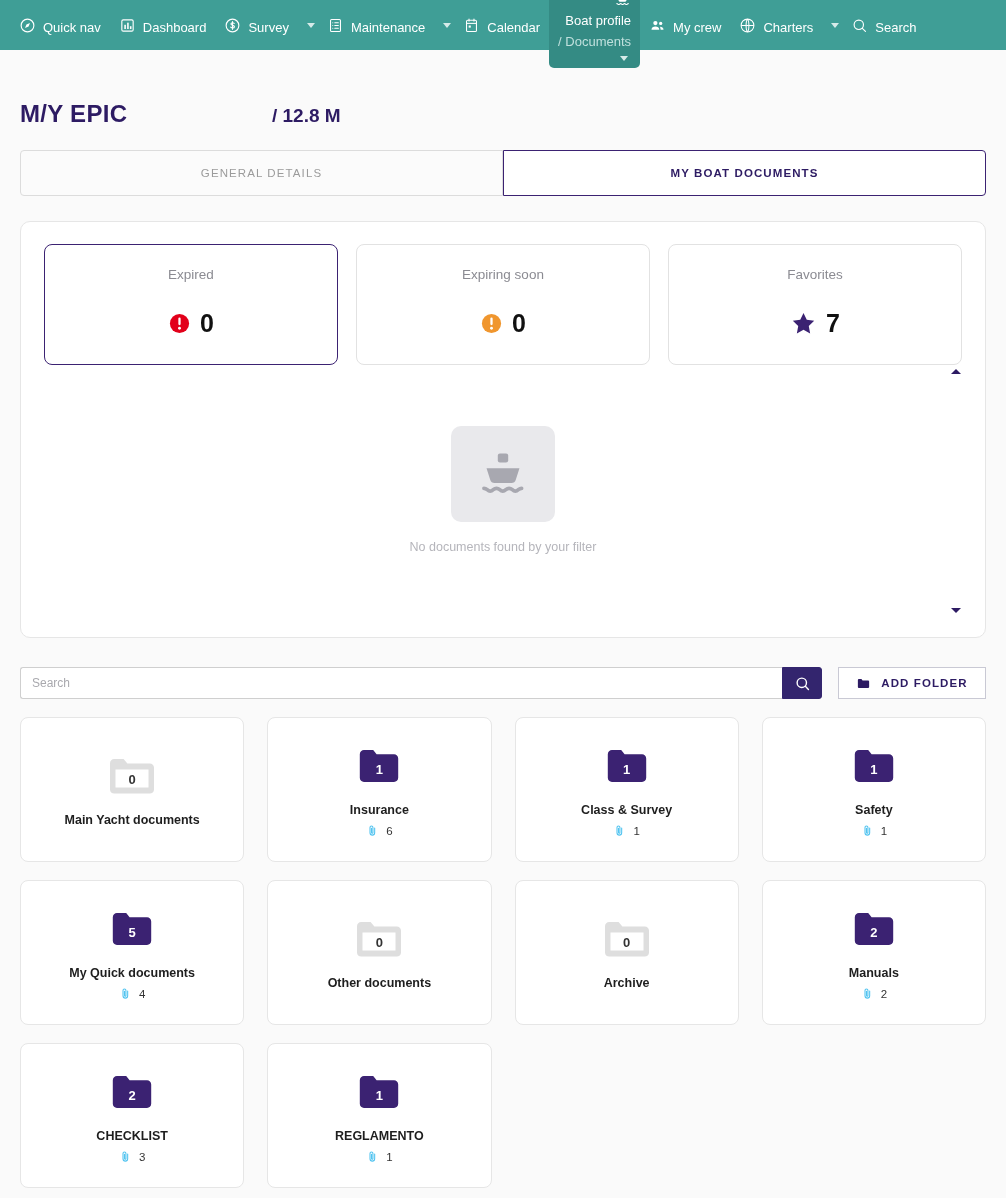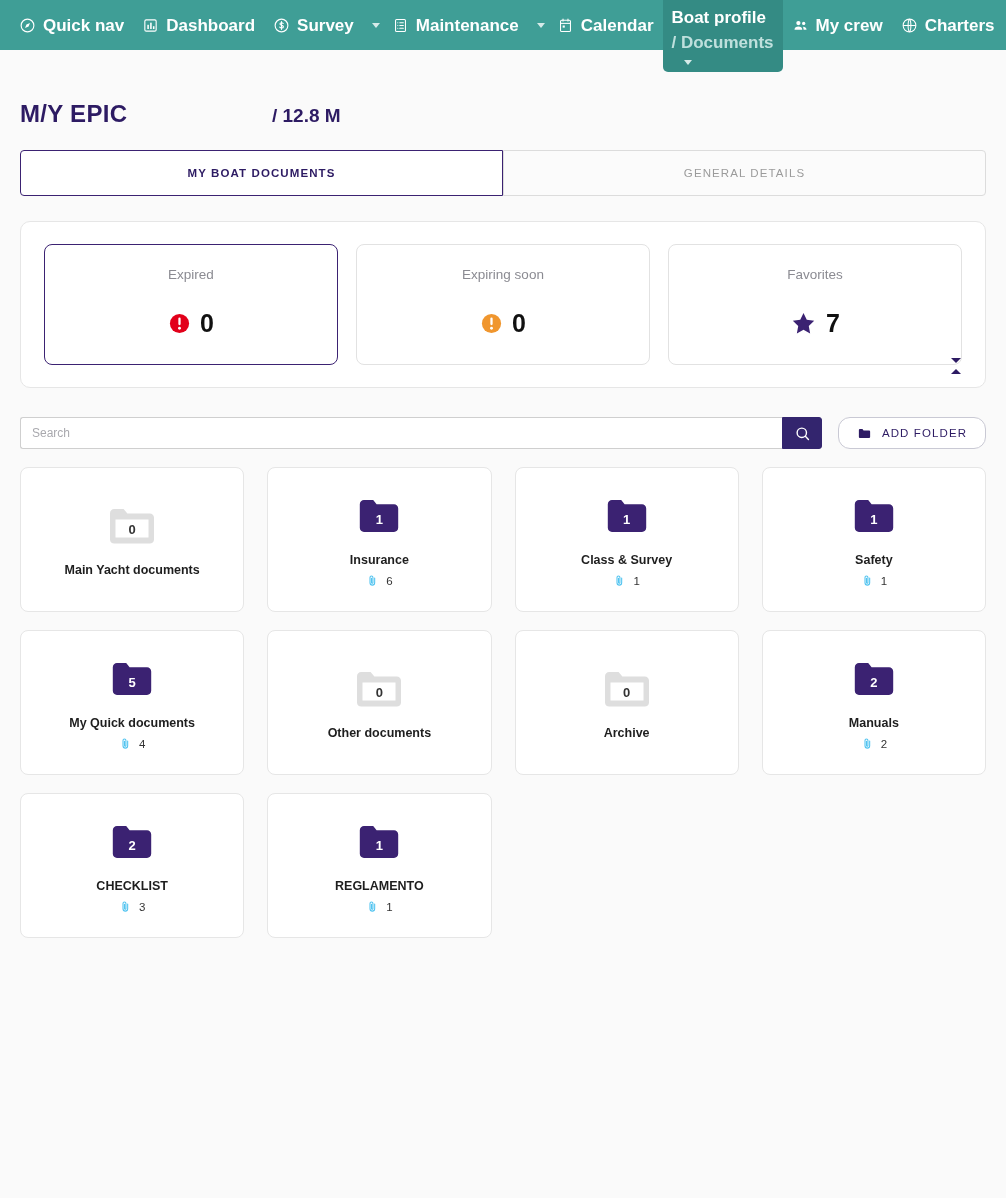--- a/index.html
+++ b/index.html
@@ -15,29 +15,28 @@
   .topnav {
     height: 50px;
     background: #3f9e96;
     display: flex;
     align-items: center;
     padding: 0 10px;
     gap: 0;
   }
   .nav-item {
     display: flex;
-    align-items: flex-start;
+    align-items: flex-end;
     gap: 7px;
     padding: 7px 9px;
     color: #ffffff;
-    font-size: 17px;
+    font-size: 13px;
     white-space: nowrap;
     border-radius: 5px;
     cursor: pointer;
-    font-weight: bold;
   }
   .nav-item.active {
     background: #348b84;
     flex-direction: column;
   }
   .nav-ico { display: flex; align-items: center; justify-content: center; width: 17px; height: 17px; flex: none; }
   .nav-ico svg { width: 17px; height: 17px; display: block; }
   .nav-label { line-height: 1; }
   .nav-sub { color: #bfe0dd; }
   .caret {
@@ -200,27 +199,27 @@
     border-radius: 0 3px 3px 0;
     display: flex; align-items: center; justify-content: center;
     cursor: pointer;
   }
   .search-btn svg { width: 17px; height: 17px; }
   .add-folder-btn {
     width: 148px;
     height: 32px;
     background: #ffffff;
     border: 1px solid #c9c9d4;
-    border-radius: 12px;
+    border-radius: 0;
     display: flex; align-items: center; justify-content: center;
     gap: 10px;
     font-size: 11.5px;
     letter-spacing: 1.1px;
     color: #2d1b63;
-    font-weight: normal;
+    font-weight: bold;
     cursor: pointer;
   }
   .add-folder-btn svg { width: 15px; height: 15px; }
 
   
   .folder-grid {
     margin-top: 18px;
     display: grid;
     grid-template-columns: repeat(4, 1fr);
     gap: 18px 23px;
@@ -380,22 +379,22 @@
 </div>
 
 <div class="page">
 
   <div class="title-row">
     <div class="boat-name">M/Y EPIC</div>
     <div class="boat-size">/ 12.8 M</div>
   </div>
 
   <div class="tabs">
+    <div class="tab">GENERAL DETAILS</div>
     <div class="tab active">MY BOAT DOCUMENTS</div>
-    <div class="tab">GENERAL DETAILS</div>
   </div>
 
   <div class="panel">
 
     <div class="stats">
       <div class="stat-card selected">
         <div class="stat-label">Expired</div>
         <div class="stat-value">
           <svg class="badge-ico" viewBox="0 0 24 24">
             <circle cx="12" cy="12" r="10" fill="#e2001a"></circle>
@@ -426,20 +425,30 @@
           </svg>
           <span>7</span>
         </div>
       </div>
     </div>
 
     <div class="scroll-arrow up">
       <span class="tri-up"></span>
     </div>
 
+    <div class="empty-area">
+      <div class="empty-box">
+        <svg viewBox="0 0 24 24" fill="#a8a8b0">
+          <rect x="9.6" y="2.5" width="4.8" height="4.2" rx="1"></rect>
+          <path d="M4.4 9.4h15.2l-1.7 5.3a2.1 2.1 0 0 1-2 1.5H8.1a2.1 2.1 0 0 1-2-1.5Z"></path>
+          <path d="M3.2 18.6c1.5 0 1.5 1.3 2.9 1.3s1.4-1.3 2.9-1.3 1.5 1.3 2.9 1.3 1.4-1.3 2.9-1.3 1.5 1.3 2.9 1.3 1.4-1.3 2.9-1.3" fill="none" stroke="#a8a8b0" stroke-width="1.7" stroke-linecap="round"></path>
+        </svg>
+      </div>
+      <div class="empty-text">No documents found by your filter</div>
+    </div>
 
     <div class="scroll-arrow down">
       <span class="tri-down"></span>
     </div>
   </div>
 
   <div class="search-row">
     <div class="search-wrap">
       <input class="search-input" type="text" placeholder="Search" style="">
       <div class="search-btn">

